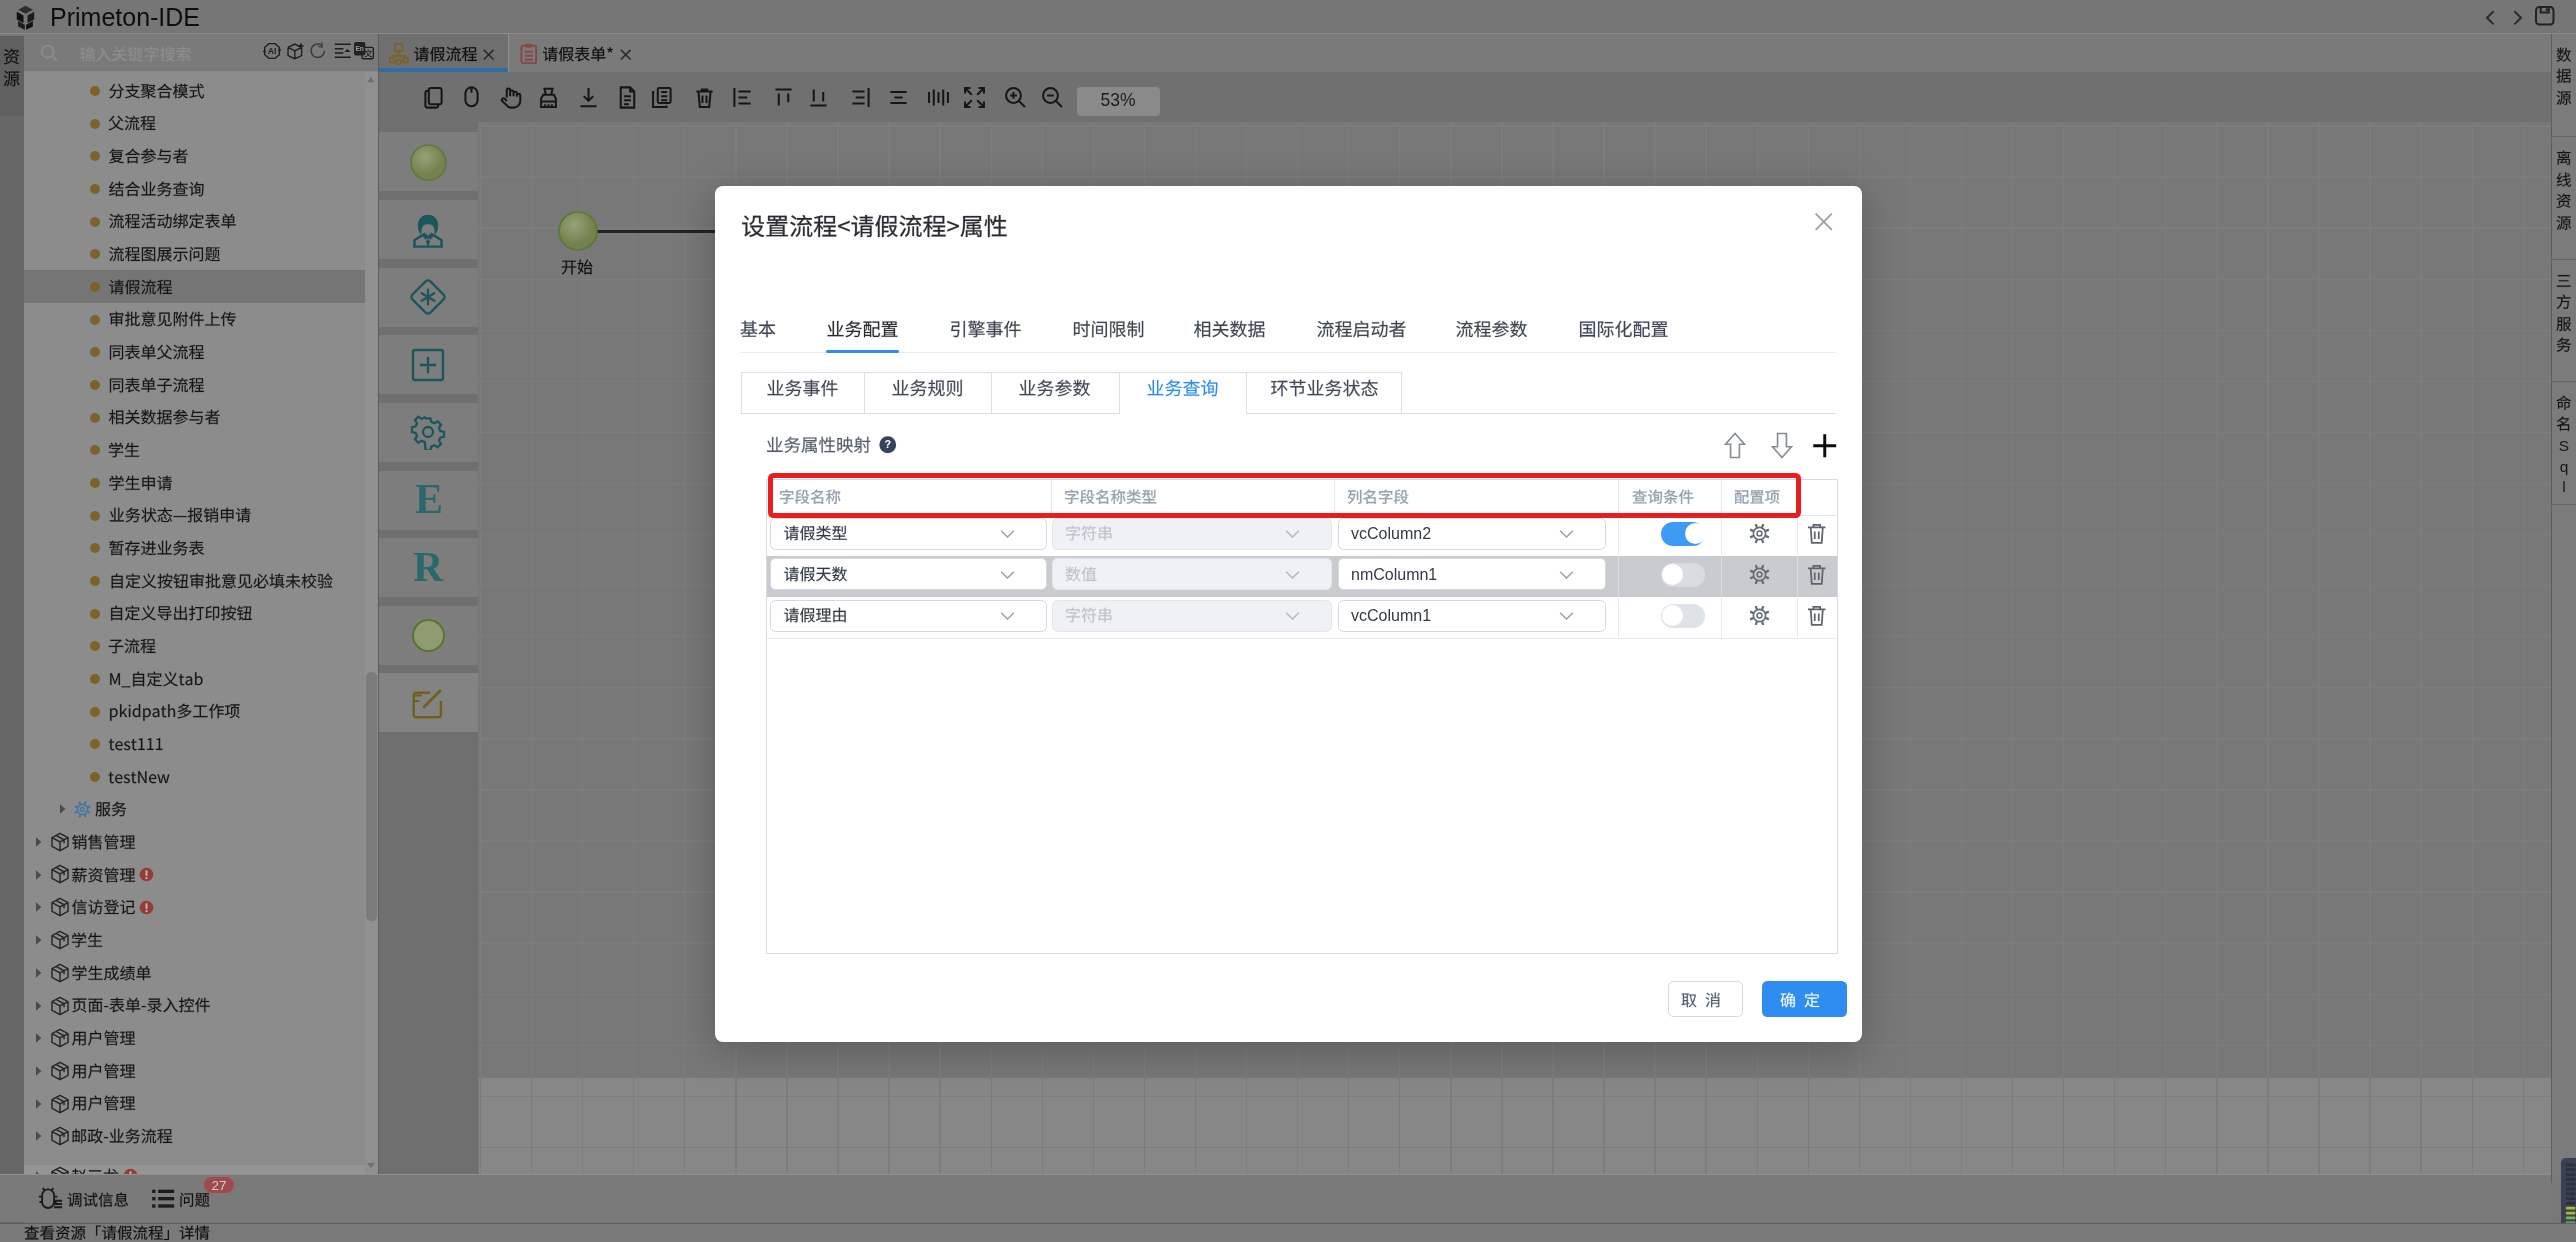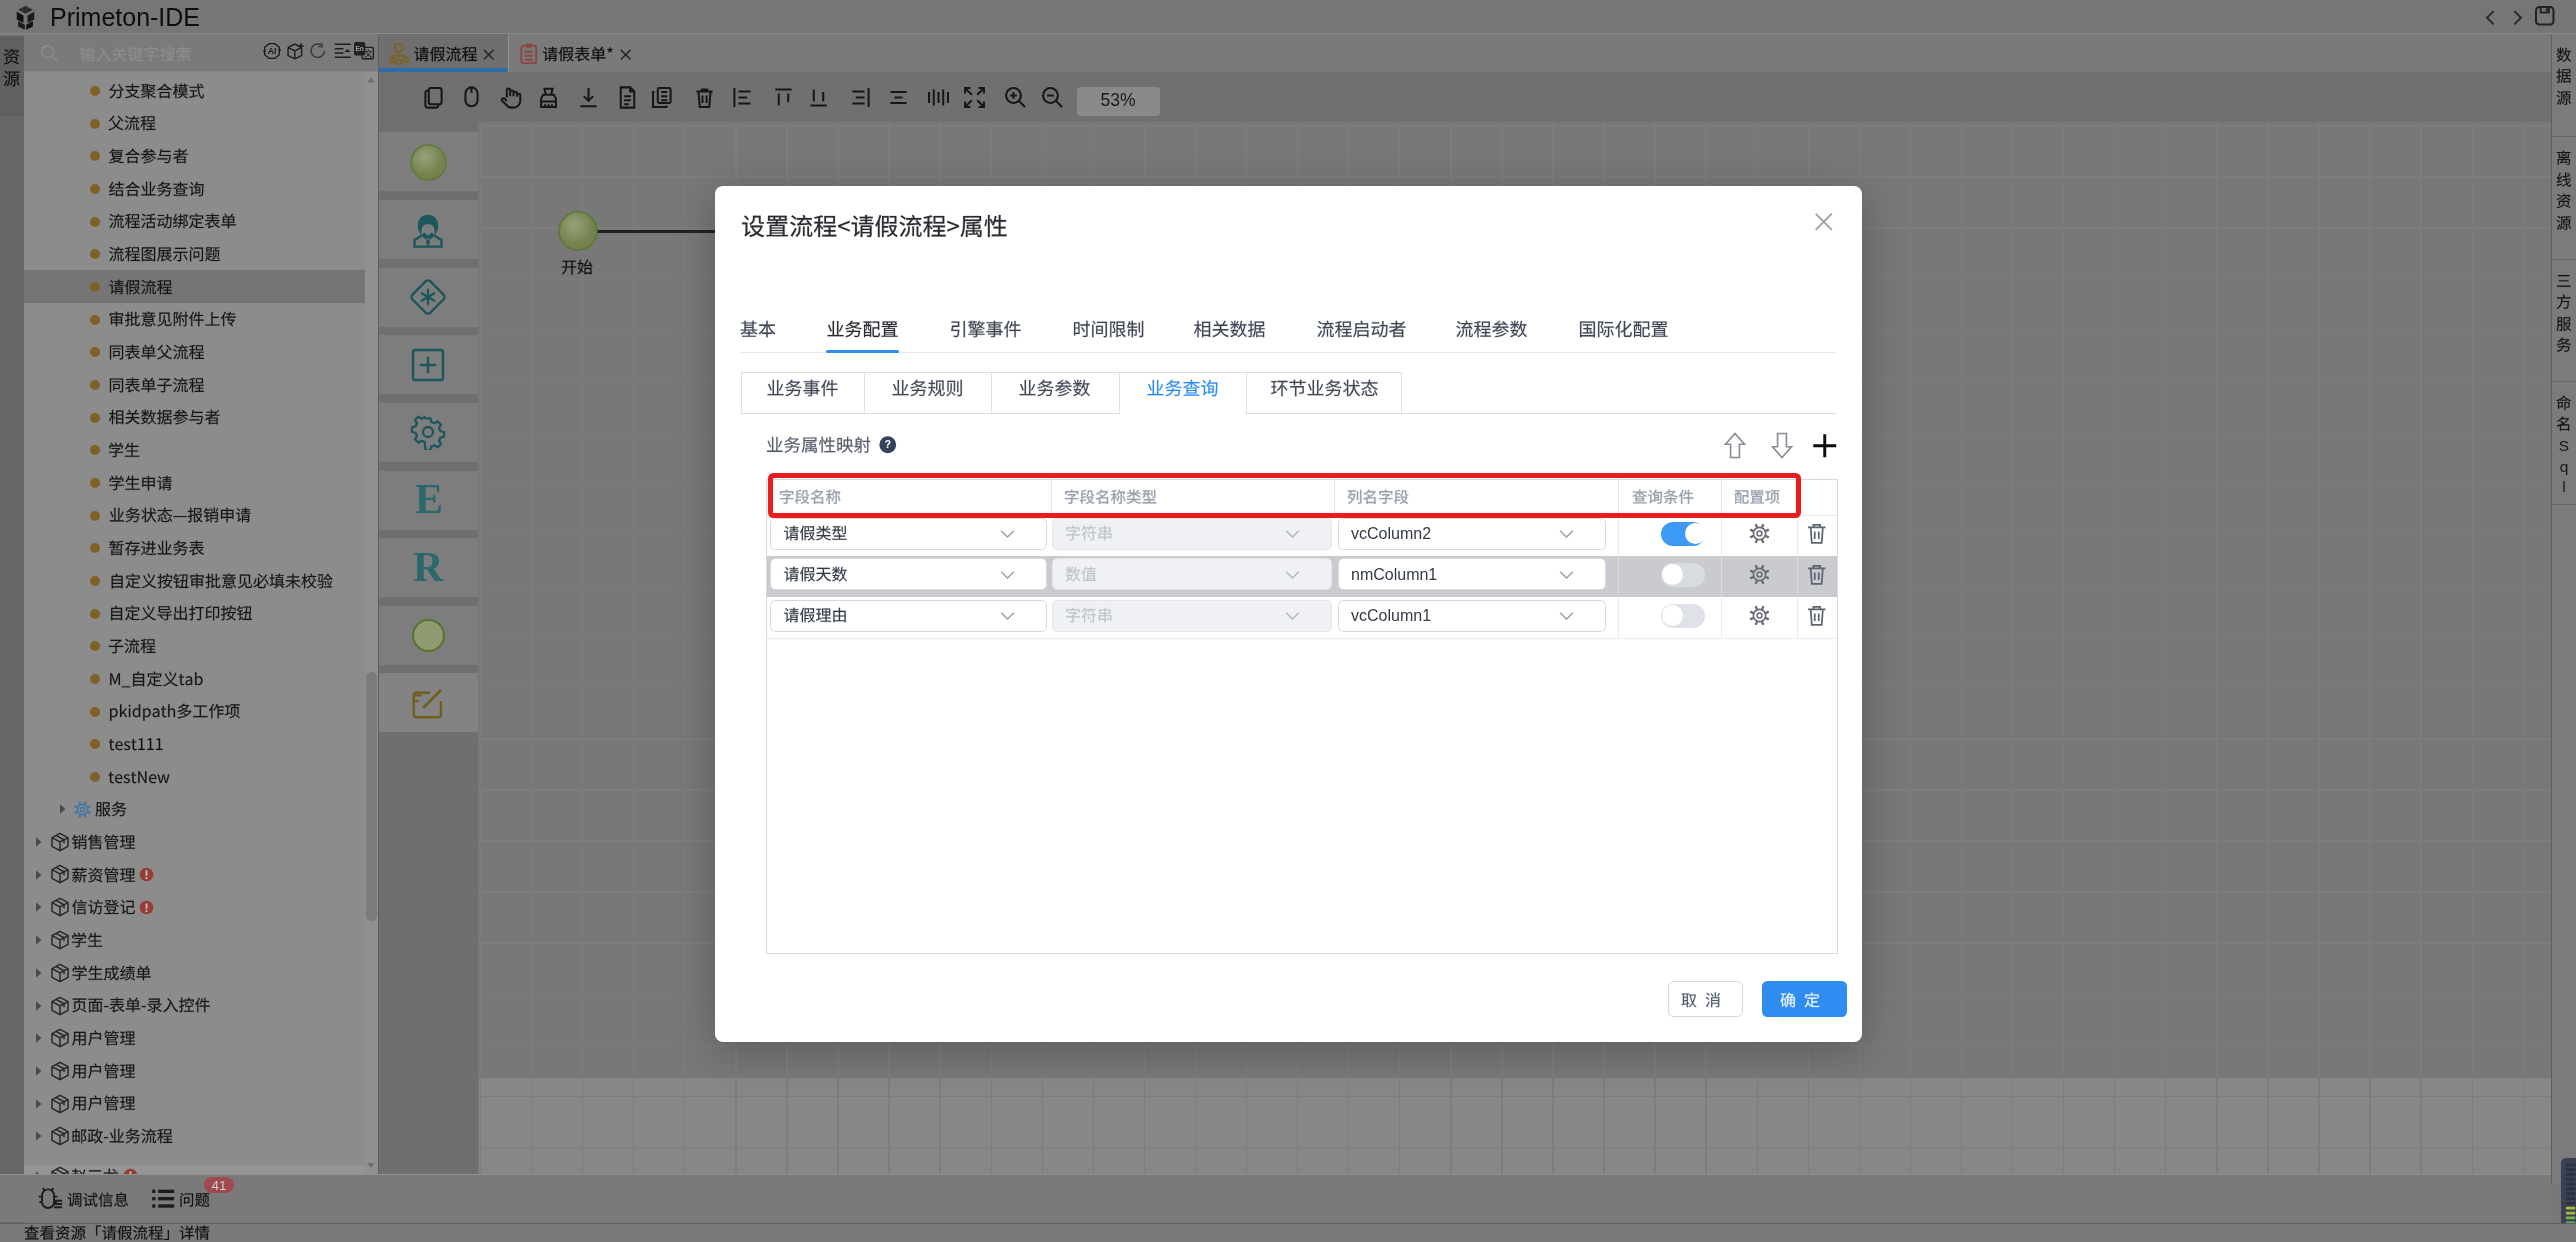--- a/index.html
+++ b/index.html
@@ -793,21 +793,21 @@
     <rect x="0" y="23" width="5" height="5"></rect>
     <rect x="9" y="1" width="24" height="5"></rect>
     <rect x="9" y="12" width="24" height="5"></rect>
     <rect x="9" y="23" width="24" height="5"></rect>
   </svg>
 <svg class="ct " style="position:absolute;left:179px;top:1192px;" width="31" height="15.5" viewBox="0 -880 2000 1000" fill="#141414" stroke="#141414" stroke-width="10">
     <use href="#g37" x="0"></use>
     <use href="#g38" x="1000"></use>
   </svg>
 <div class="abs" style="left:204px;top:1177px;width:30px;height:16px;background:#a04a4e;border-radius:8px"></div>
-<div style="position:absolute;left:219px;transform:translateX(-50%);top:1185px;margin-top:-9.4px;font-family:&quot;Liberation Sans&quot;,sans-serif;font-size:13.4px;font-weight:400;letter-spacing:0px;color:#cfcfcf;line-height:19px;white-space:nowrap;">41</div>
+<div style="position:absolute;left:219px;transform:translateX(-50%);top:1185px;margin-top:-9.4px;font-family:&quot;Liberation Sans&quot;,sans-serif;font-size:13.4px;font-weight:400;letter-spacing:0px;color:#cfcfcf;line-height:19px;white-space:nowrap;">27</div>
 <div class="abs" style="left:0;top:1223px;width:2576px;height:20px;background:#7a7a7a;border-top:1.3px solid #5e5e5e"></div>
 <svg class="ct " style="position:absolute;left:23.5px;top:1225px;" width="186" height="15.5" viewBox="0 -880 12000 1000" fill="#121212" stroke="#121212" stroke-width="10">
     <use href="#g26" x="0"></use>
     <use href="#g131" x="1000"></use>
     <use href="#g0" x="2000"></use>
     <use href="#g1" x="3000"></use>
     <use href="#g132" x="4000"></use>
     <use href="#g39" x="5000"></use>
     <use href="#g40" x="6000"></use>
     <use href="#g17" x="7000"></use>

